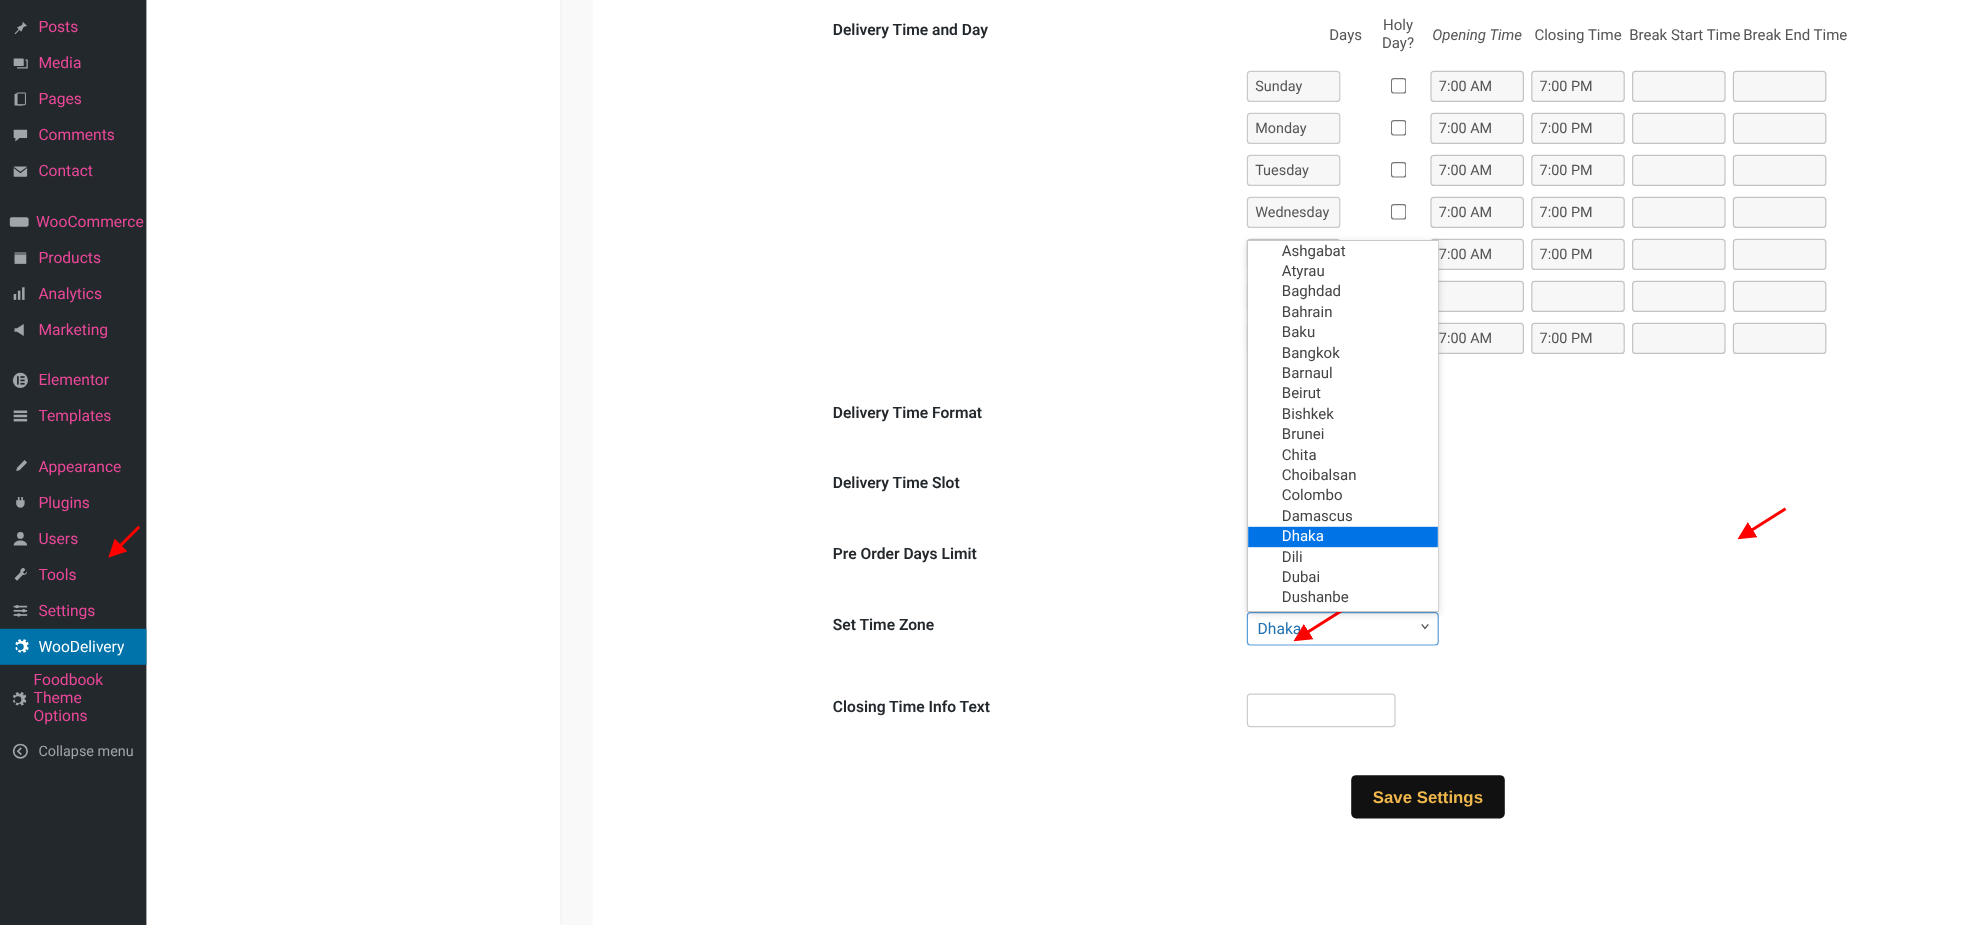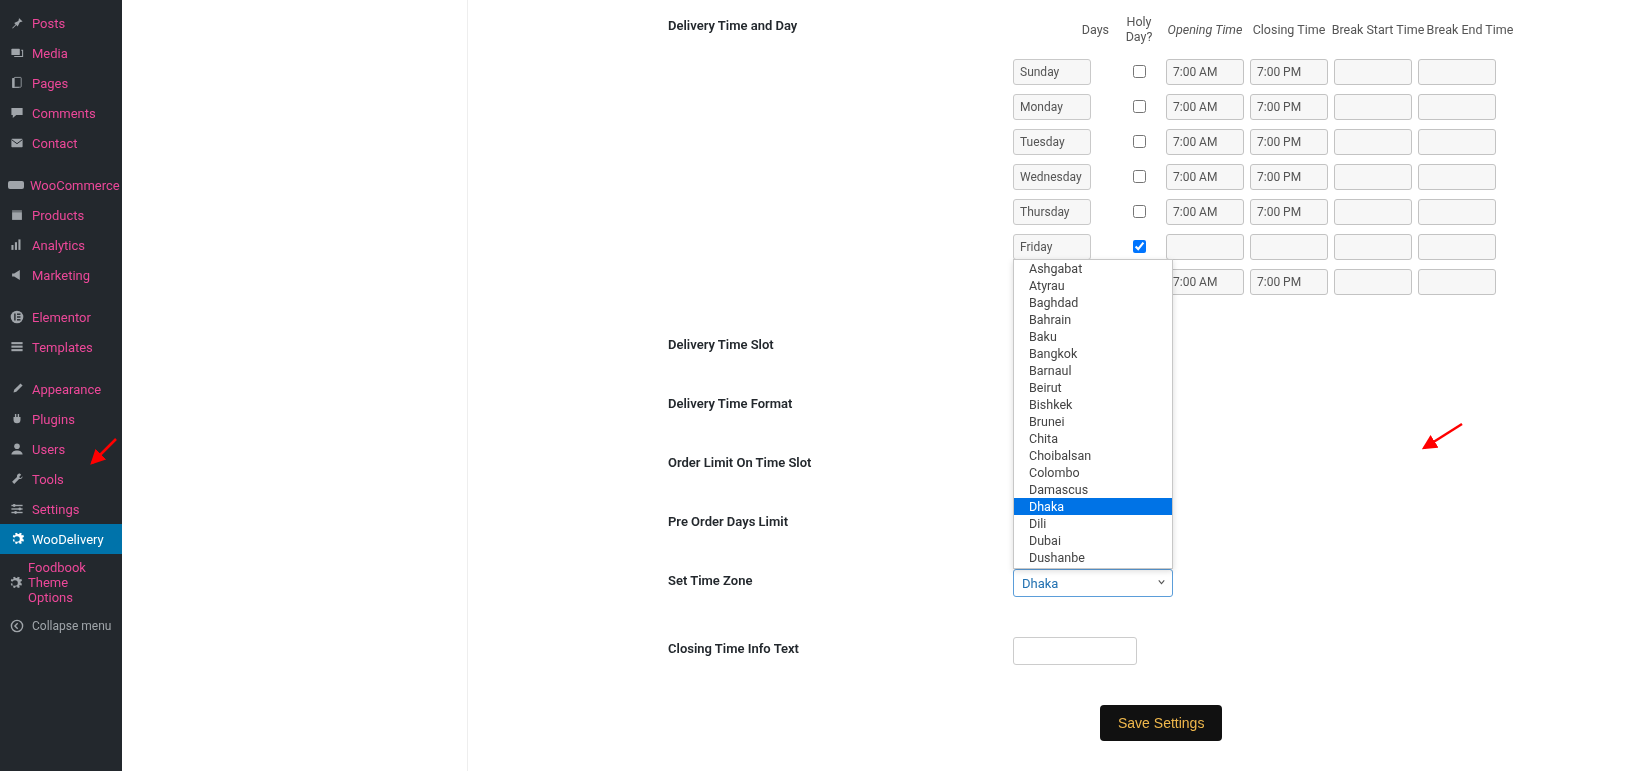--- a/index.html
+++ b/index.html
@@ -6,21 +6,21 @@
   body { font-family: -apple-system, BlinkMacSystemFont, "Segoe UI", Roboto, sans-serif; font-size: 13px; color: #444; background: #f1f1f1; }
   .layout { display: flex; min-height: 771px; }
   .sidebar { width: 122px; background: #23282d; color: #eee; padding-top: 8px; }
   .side-item { display: flex; align-items: center; gap: 6px; padding: 6px 8px; font-size: 13px; color: #ec4899; cursor: pointer; }
   .side-item .icon { width: 18px; height: 18px; display: flex; align-items: center; justify-content: center; color: #a0a5aa; }
   .side-item.active { background: #0073aa; color: #fff; position: relative; }
   .side-item.active .icon { color: #fff; }
   .side-item.active::after { content: ""; position: absolute; right: -8px; top: 50%; transform: translateY(-50%); border: 8px solid transparent; border-left-color: #0073aa; }
   .side-group-gap { height: 12px; }
   .collapse { color: #a0a5aa; font-size: 12px; }
-  .content-wrap { flex: 1; background: #f9f9f9; display: flex; }
+  .content-wrap { flex: 1; background: #f9f9f9; display: flex; gap: 26px; }
   .left-sub-col { width: 346px; background: #fff; border-right: 1px solid #eee; }
   .main { flex: 1; background: #fff; padding: 14px 20px 30px 200px; position: relative; }
   .form-row { display: flex; align-items: flex-start; margin-bottom: 40px; }
   .form-row.first { margin-bottom: 0; }
   .form-label { width: 345px; font-size: 13px; font-weight: 600; color: #23282d; padding-top: 4px; }
   .schedule-block { display: flex; flex-direction: column; gap: 0; }
   .schedule-header { display: flex; align-items: center; font-size: 12.5px; color: #555; margin-bottom: 10px; }
   .col-days   { width: 102px; text-align: right; padding-right: 6px; }
   .col-holy   { width: 48px; text-align: center; }
   .col-open   { width: 84px; text-align: center; font-style: italic; }
@@ -32,28 +32,28 @@
   .day-btn.friday { position: relative; z-index: 5; }
   .holy-cell { width: 48px; display: flex; justify-content: center; }
   .holy-cell input { width: 13px; height: 13px; cursor: pointer; }
   .time-field { width: 78px; height: 26px; border: 1px solid #c3c3c3; border-radius: 3px; background: #f7f7f7; font-size: 12px; color: #555; padding: 0 6px; margin: 0 3px; cursor: pointer; display:flex; align-items:center; }
   .time-field.empty { color: transparent; }
   .schedule-row .col-days { text-align: left; padding-right: 0; }
   .tz-select-wrap { position: relative; width: 160px; }
   .tz-select { width: 160px; height: 28px; border: 1.5px solid #5b9dd9; border-radius: 3px; background: #fff; font-size: 13px; color: #2271b1; padding: 0 24px 0 8px; display: flex; align-items: center; cursor: pointer; }
   .tz-select .chev { position: absolute; right: 6px; top: 50%; transform: translateY(-50%); color: #555; }
   .tz-dropdown { position: absolute; bottom: 28px; left: 0; width: 160px; height: 310px; background: #fff; border: 1px solid #c7c7c7; box-shadow: 0 2px 6px rgba(0,0,0,0.15); overflow-y: scroll; z-index: 10; }
-  .tz-option { padding: 1px 15px; font-size: 12.5px; color: #444; cursor: pointer; line-height: 15px; }
+  .tz-option { padding: 1px 28px; font-size: 12.5px; color: #444; cursor: pointer; line-height: 15px; }
   .tz-option.highlight { background: #0073e6; color: #fff; }
   .tz-dropdown::-webkit-scrollbar { width: 14px; }
   .tz-dropdown::-webkit-scrollbar-track { background: #f1f1f1; }
   .tz-dropdown::-webkit-scrollbar-thumb { background: #c1c1c1; }
   .tz-dropdown::-webkit-scrollbar-button { background: #e9e9e9; height: 14px; display: block; }
   .plain-input { width: 124px; height: 28px; border: 1px solid #ccc; border-radius: 3px; background: #fff; padding: 0 6px; }
-  .save-btn { background: #111; color: #f0b84c; border: none; border-radius: 4px; padding: 10px 18px; font-size: 14px; font-weight: 400; cursor: pointer; margin-left: 432px; }
+  .save-btn { background: #111; color: #f0b84c; border: none; border-radius: 4px; padding: 10px 18px; font-size: 14px; font-weight: 700; cursor: pointer; margin-left: 432px; }
   .arrow-red { position: absolute; color: #ff0000; pointer-events: none; }
   .arrow-red svg { display: block; }
   .sidebar { position: relative; }
 </style>
 </head>
 <body>
 
 <div class="layout">
   <div class="sidebar">
 
@@ -346,27 +346,24 @@
                 <div class="time-field empty"></div>
                 <div class="time-field empty"></div>
               </div>
             </div>
         </div>
       </div>
 
       <div style="height:34px;"></div>
 
       <div class="form-row">
+        <div class="form-label">Delivery Time Format</div>
+      </div>
+      <div class="form-row">
         <div class="form-label">Delivery Time Slot</div>
-      </div>
-      <div class="form-row">
-        <div class="form-label">Delivery Time Format</div>
-      </div>
-      <div class="form-row">
-        <div class="form-label">Order Limit On Time Slot</div>
       </div>
       <div class="form-row">
         <div class="form-label">Pre Order Days Limit</div>
       </div>
 
       <div class="form-row">
         <div class="form-label">Set Time Zone</div>
         <div class="tz-select-wrap">
           <div class="tz-dropdown" id="tz-dropdown">
               <div class="tz-option">Ashgabat</div>

